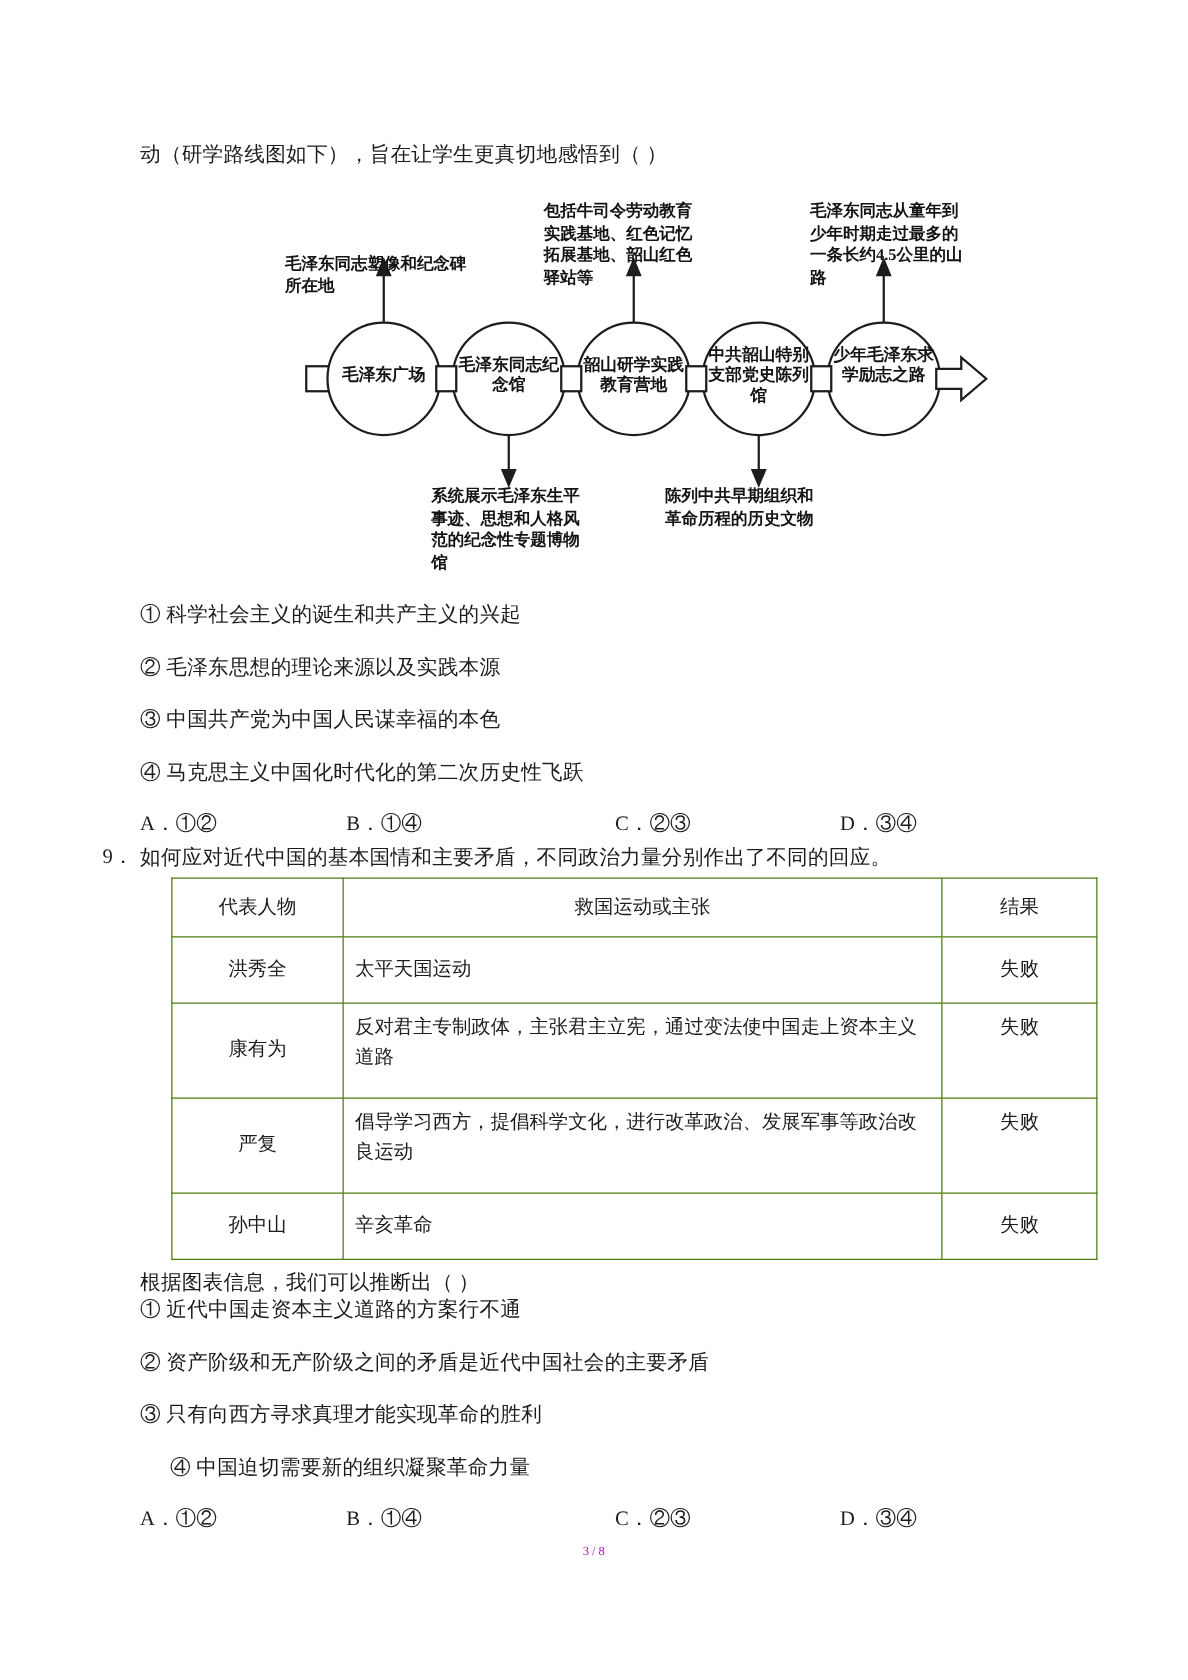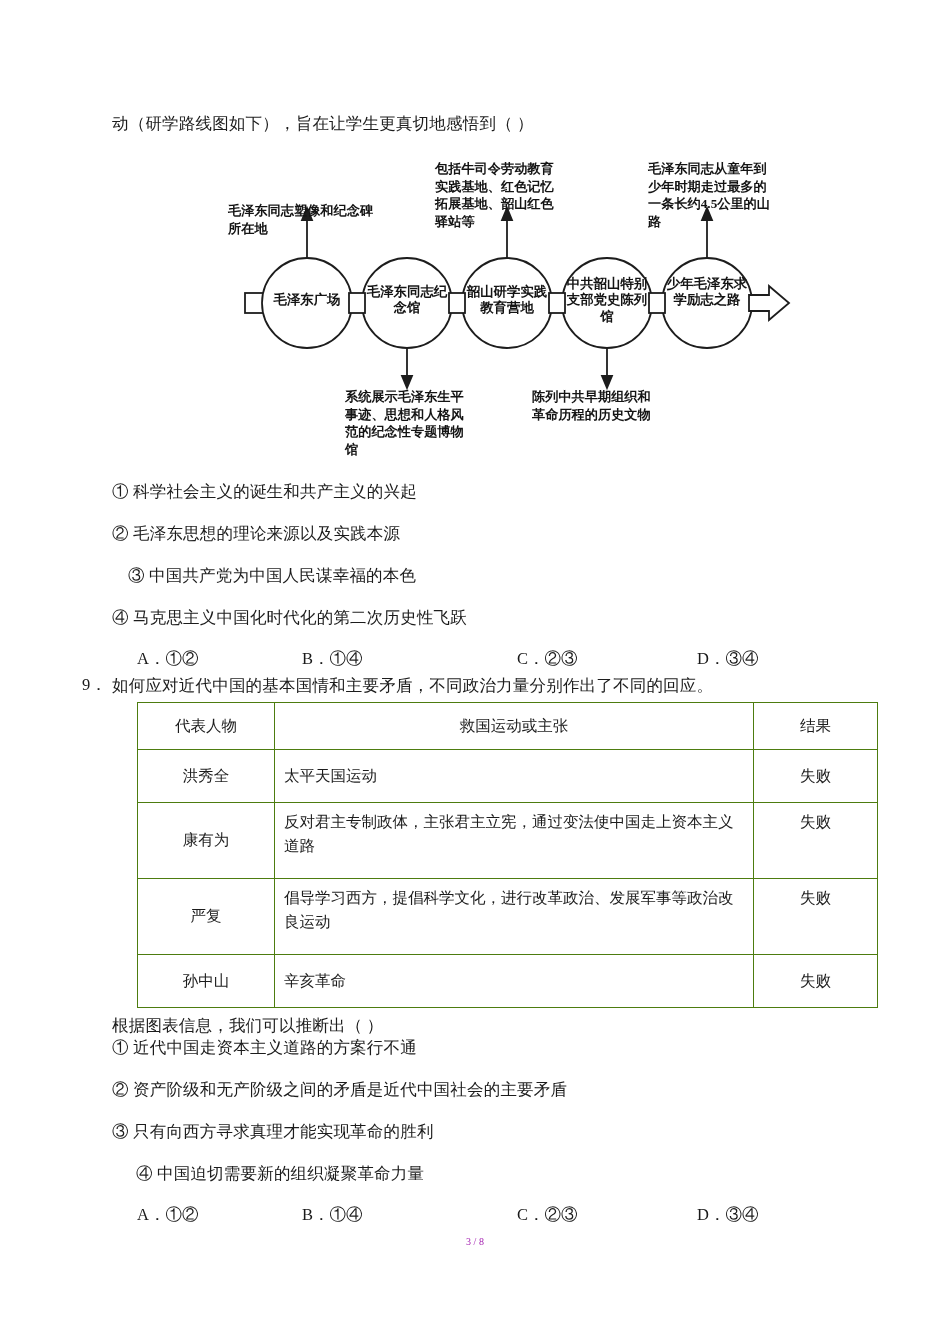--- a/index.html
+++ b/index.html
@@ -41,21 +41,20 @@
     position: absolute;
     left: 112px;
     width: 720px;
     height: 24px;
     font-size: 16.5px;
     white-space: nowrap;
   }
   .optrow span.opt {
     position: absolute;
     top: 0;
-    margin-left: 25px;
   }
   .opt-a { left: 0px; }
   .opt-b { left: 165px; }
   .opt-c { left: 380px; }
   .opt-d { left: 560px; }
 
   
   .diagram {
     position: absolute;
     left: 0px;
@@ -181,21 +180,21 @@
     <div class="dlabel" style="left:228px; top:62px; width:150px;">毛泽东同志塑像和纪念碑所在地</div>
     <div class="dlabel" style="left:435px; top:20px; width:122px;">包括牛司令劳动教育实践基地、红色记忆拓展基地、韶山红色驿站等</div>
     <div class="dlabel" style="left:648px; top:20px; width:122px;">毛泽东同志从童年到少年时期走过最多的一条长约4.5公里的山路</div>
 
     <div class="dlabel" style="left:345px; top:248px; width:128px;">系统展示毛泽东生平事迹、思想和人格风范的纪念性专题博物馆</div>
     <div class="dlabel" style="left:532px; top:248px; width:124px;">陈列中共早期组织和革命历程的历史文物</div>
   </div>
 
   <div class="ptext" style="left:112px; top:480px;">① 科学社会主义的诞生和共产主义的兴起</div>
   <div class="ptext" style="left:112px; top:522px;">② 毛泽东思想的理论来源以及实践本源</div>
-  <div class="ptext" style="left:112px; top:564px;margin-left:16px;">③ 中国共产党为中国人民谋幸福的本色</div>
+  <div class="ptext" style="left:112px; top:564px;">③ 中国共产党为中国人民谋幸福的本色</div>
   <div class="ptext" style="left:112px; top:606px;">④ 马克思主义中国化时代化的第二次历史性飞跃</div>
 
   <div class="optrow" style="top:648px;">
     <span class="opt opt-a">A．①②</span>
     <span class="opt opt-b">B．①④</span>
     <span class="opt opt-c">C．②③</span>
     <span class="opt opt-d">D．③④</span>
   </div>
 
   <div class="qnum" style="left:82px; top:674px;">9．</div>

